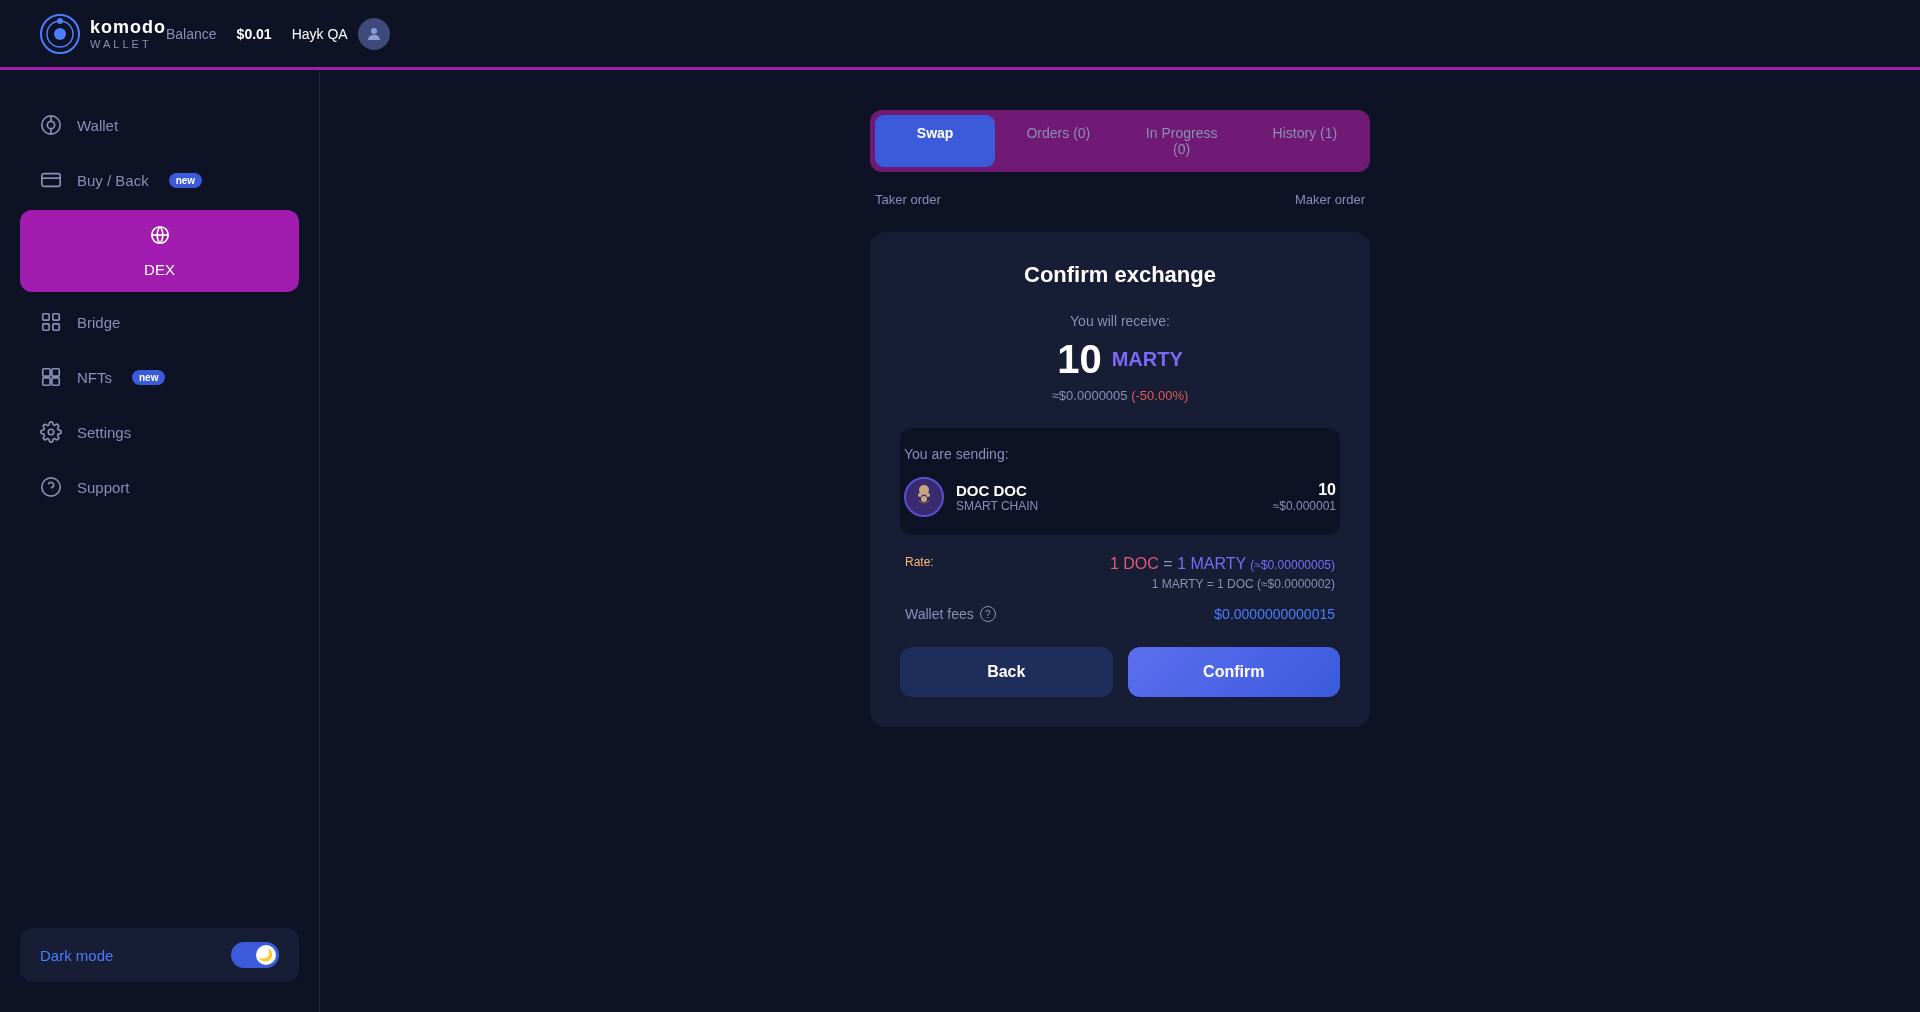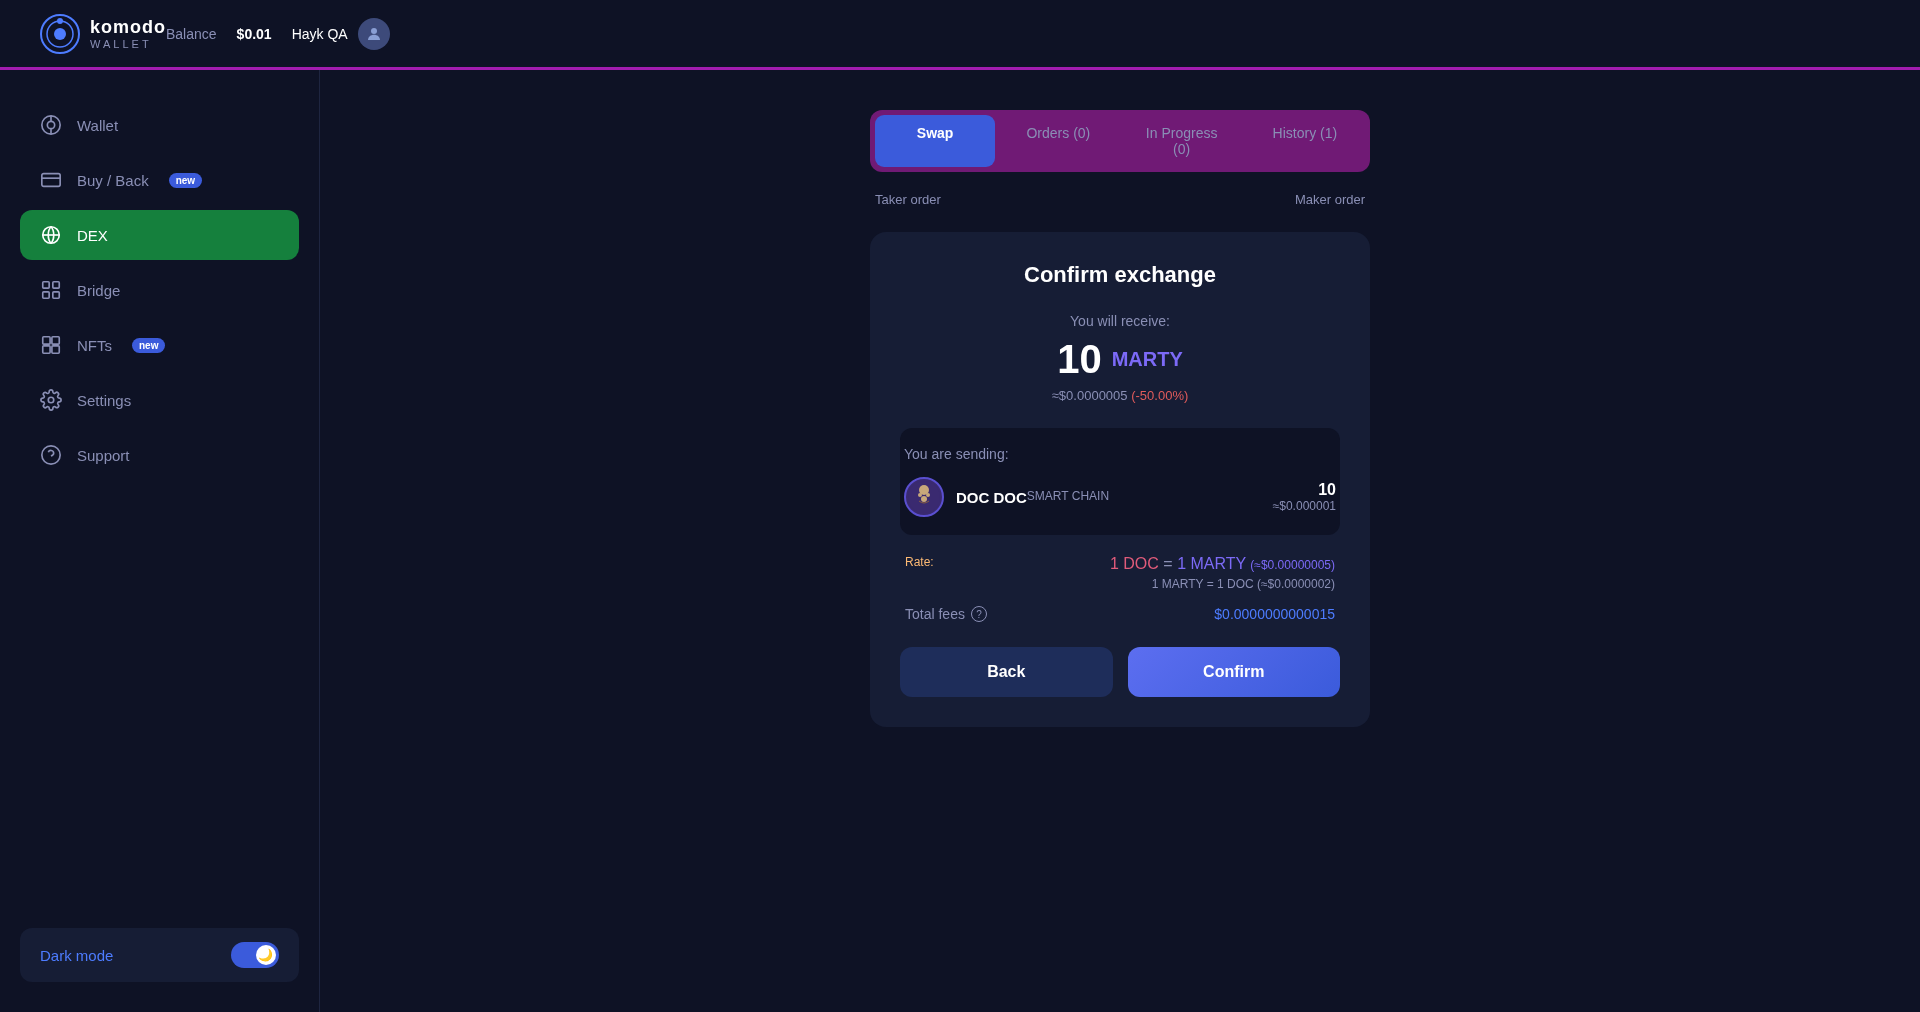--- a/index.html
+++ b/index.html
@@ -104,22 +104,23 @@
       align-items: center;
       gap: 15px;
       padding: 14px 20px;
       border-radius: 12px;
       cursor: pointer;
       color: #8a8fb5;
       font-size: 15px;
       transition: all 0.2s;
     }
     .sidebar-item.active {
-      background: #15803d;
-      color: #fff;
+      background: #a21caf;
+      color: #fff;
+      flex-direction: column;
     }
     .sidebar-item .icon {
       width: 22px;
       height: 22px;
       display: flex;
       align-items: center;
       justify-content: center;
       flex-shrink: 0;
     }
     .badge-new {
@@ -282,20 +283,21 @@
       align-items: center;
       justify-content: space-between;
     }
     .token-info {
       display: flex;
       align-items: center;
       gap: 12px;
     }
     .token-names {
       display: flex;
+      flex-direction: column;
     }
     .token-name-bold {
       font-size: 15px;
       font-weight: 700;
       color: #fff;
     }
     .token-subname {
       font-size: 12px;
       color: #8a8fb5;
     }
@@ -613,21 +615,21 @@
               <span class="rate-eq"> = </span>
               <span class="rate-marty">1 MARTY</span>
               <span class="rate-approx">(≈$0.00000005)</span>
             </div>
             <div class="rate-secondary">1 MARTY = 1 DOC (≈$0.0000002)</div>
           </div>
         </div>
 
         <div class="fees-row">
           <div class="fees-label">
-            <span>Total fees</span>
+            <span>Wallet fees</span>
             <div class="fees-info-icon">?</div>
           </div>
           <span class="fees-value">$0.0000000000015</span>
         </div>
 
         <div class="buttons-row">
           <button class="btn-back">Back</button>
           <button class="btn-confirm">Confirm</button>
         </div>
       </div>

